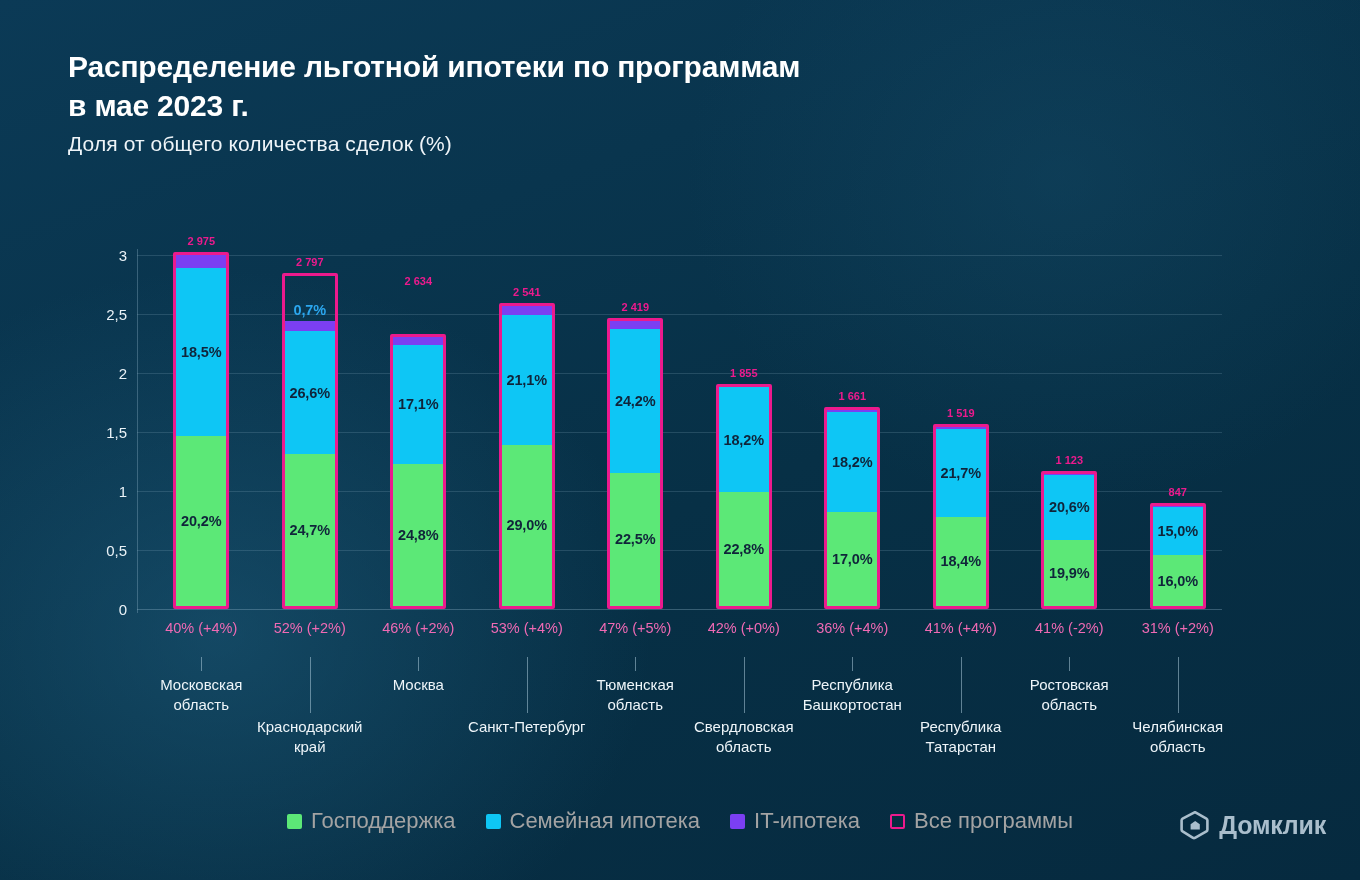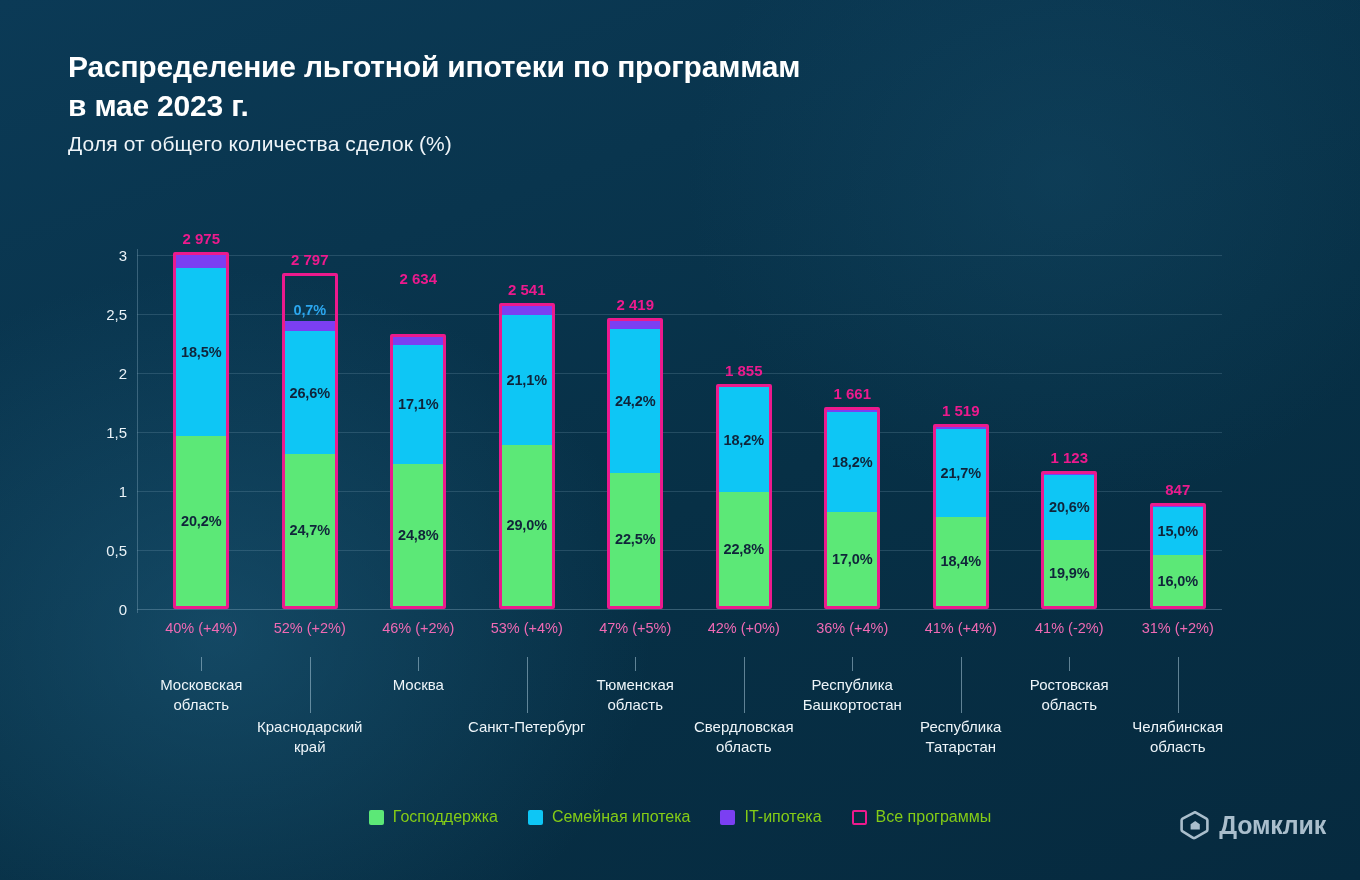--- a/index.html
+++ b/index.html
@@ -151,21 +151,21 @@
 
   
   .seg-label.inside { top: 50%; transform: translateY(-50%); }
   .seg-label.above  { bottom: calc(100% + 3px); color: #2ba7ef; }
 
   .bar-total {
     position: absolute;
     left: -22px;
     right: -22px;
     text-align: center;
-    font-size: 15px;
+    font-size: 11px;
     font-weight: bold;
     color: #ec1a8d;
     white-space: nowrap;
   }
 
   
   .xpct {
     position: absolute;
     top: 620px;
     text-align: center;
@@ -195,21 +195,21 @@
     left: 0; right: 0;
     top: 808px;
     display: flex;
     justify-content: center;
     align-items: center;
     gap: 30px;
   }
   .legend-item { display: flex; align-items: center; gap: 9px; }
   .legend-swatch { width: 15px; height: 15px; border-radius: 2px; }
   .legend-swatch.hollow { background: transparent; border: 2.5px solid #ec1a8d; }
-  .legend-text { font-size: 16px; color: #84cc16; white-space: nowrap; }
+  .legend-text { font-size: 22px; color: #a3a3a3; white-space: nowrap; }
 
   
   #logo {
     position: absolute;
     right: 34px;
     top: 810px;
     display: flex;
     align-items: flex-end;
     gap: 9px;
     opacity: 0.92;

